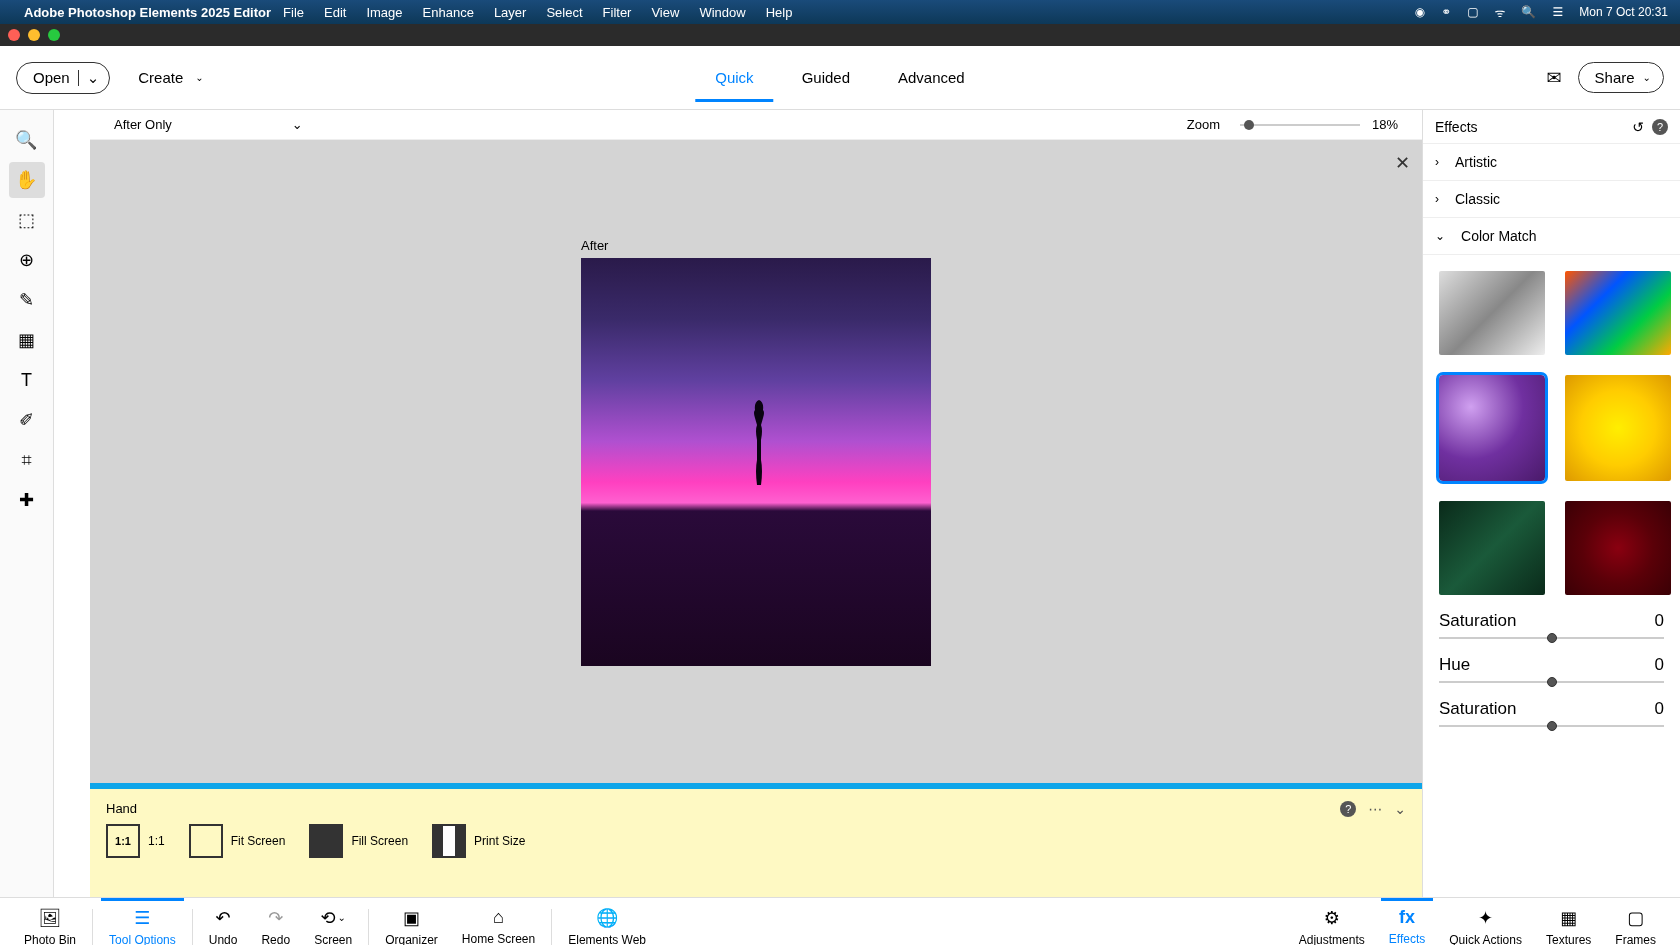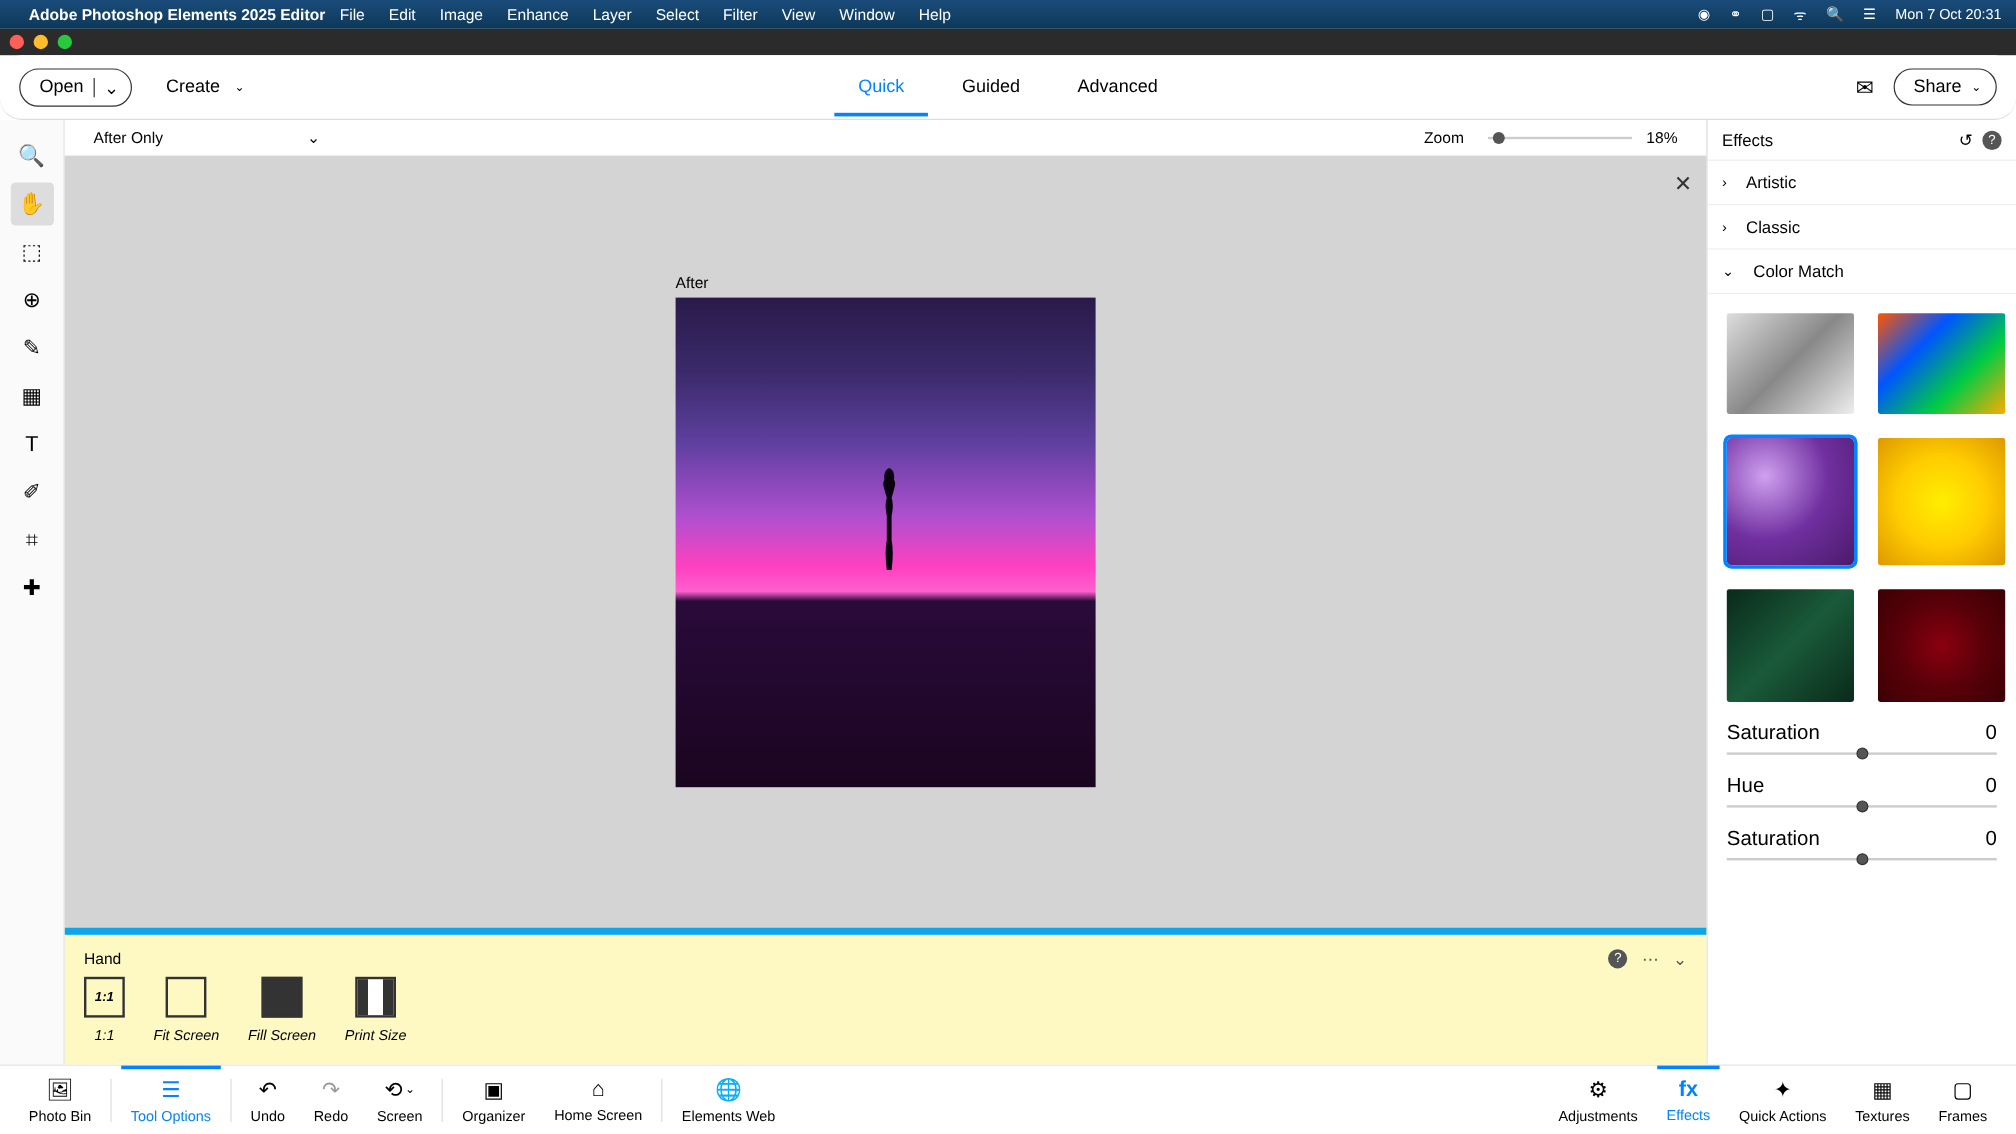--- a/index.html
+++ b/index.html
@@ -11,59 +11,59 @@
 .menubar .menu-item { margin-right: 20px; cursor: pointer; }
 .menubar .spacer { flex: 1; }
 .menubar .status-item { margin-left: 16px; font-size: 12px; }
 
 .titlebar { height: 22px; background: #2b2b2b; display: flex; align-items: center; padding: 0 8px; gap: 8px; }
 .titlebar .dot { width: 12px; height: 12px; border-radius: 50%; }
 .dot.red { background: #ff5f56; }
 .dot.yellow { background: #ffbd2e; }
 .dot.green { background: #27c93f; }
 
-.toolbar { height: 54px; border-bottom: 1px solid #ddd; display: flex; align-items: center; padding: 0 16px; background: #fff; border-radius: 18px; }
+.toolbar { height: 64px; border-bottom: 1px solid #ddd; display: flex; align-items: center; padding: 0 16px; background: #fff; }
 .open-btn { display: flex; align-items: center; border: 1px solid #333; border-radius: 20px; padding: 6px 10px 6px 16px; font-size: 15px; cursor: pointer; }
 .open-btn .sep { width: 1px; height: 16px; background: #333; margin: 0 8px; }
 .create-btn { display: flex; align-items: center; margin-left: 28px; font-size: 15px; cursor: pointer; }
 .tabs { position: absolute; left: 50%; transform: translateX(-50%); display: flex; gap: 40px; }
 .tab { font-size: 15px; padding: 16px 4px; cursor: pointer; position: relative; }
 .tab.active { color: #0084ff; }
 .tab.active::after { content: ''; position: absolute; bottom: 0; left: -16px; right: -16px; height: 3px; background: #0084ff; }
 .toolbar .spacer { flex: 1; }
 .mail-icon { font-size: 18px; margin-right: 16px; cursor: pointer; }
 .share-btn { display: flex; align-items: center; border: 1px solid #333; border-radius: 20px; padding: 6px 12px 6px 16px; font-size: 15px; cursor: pointer; }
 
 .main { display: flex; height: 787px; }
 
 .left-tools { width: 54px; background: #fafafa; border-right: 1px solid #ddd; display: flex; flex-direction: column; align-items: center; padding-top: 12px; gap: 4px; }
 .tool { width: 36px; height: 36px; display: flex; align-items: center; justify-content: center; border-radius: 4px; cursor: pointer; font-size: 18px; }
 .tool.active { background: #ddd; }
 
-.center { flex: 1; display: flex; flex-direction: column; background: #fff; }
+.center { flex: 1; display: flex; flex-direction: column; background: #fff; padding-left: 36px; }
 .subheader { height: 30px; display: flex; align-items: center; padding: 0 24px; font-size: 13px; border-bottom: 1px solid #eee; background: #fff; }
 .subheader .dropdown { display: flex; align-items: center; gap: 120px; cursor: pointer; }
 .subheader .spacer { flex: 1; }
 .zoom-label { margin-right: 8px; }
 .zoom-slider { width: 120px; height: 2px; background: #ccc; position: relative; margin: 0 12px; }
 .zoom-handle { position: absolute; left: 4px; top: -4px; width: 10px; height: 10px; border-radius: 50%; background: #555; }
 .zoom-value { font-size: 13px; }
 
 .canvas-area { flex: 1; background: #d4d4d4; display: flex; align-items: center; justify-content: center; position: relative; }
 .close-x { position: absolute; top: 12px; right: 12px; font-size: 18px; color: #333; cursor: pointer; }
 .canvas-wrap { position: relative; }
 .after-label { position: absolute; top: -20px; left: 0; font-size: 13px; }
 .canvas-img { width: 350px; height: 408px; background: linear-gradient(to bottom, #2a1a4a 0%, #3a2a6a 15%, #6040a0 30%, #b050d0 45%, #ff40c0 55%, #ff60d0 60%, #2a0a3a 62%, #1a0520 100%); position: relative; overflow: hidden; }
 .silhouette { position: absolute; left: 45%; top: 35%; width: 40px; height: 140px; }
 .silhouette svg { width: 100%; height: 100%; }
 
 .tool-options { height: 114px; border-top: 6px solid #0ea5e9; padding: 12px 16px; background: #fef9c3; position: relative; }
 .tool-options-title { font-size: 13px; margin-bottom: 8px; }
 .zoom-options { display: flex; gap: 24px; }
-.zoom-opt { display: flex; flex-direction: column; align-items: center; gap: 8px; cursor: pointer; font-style: italic; }
+.zoom-opt { display: flex; align-items: center; gap: 8px; cursor: pointer; }
 .zoom-opt-icon { width: 34px; height: 34px; border: 2px solid #333; display: flex; align-items: center; justify-content: center; font-size: 11px; font-weight: 700; }
 .zoom-opt-icon.fill { background: #333; }
 .zoom-opt-icon.print { background: linear-gradient(to right, #333 0%, #333 30%, #fff 30%, #fff 70%, #333 70%); }
 .zoom-opt-label { font-size: 12px; }
 .tool-options-icons { position: absolute; top: 12px; right: 16px; display: flex; gap: 12px; align-items: center; }
 .to-icon { font-size: 14px; color: #555; cursor: pointer; }
 
 .right-panel { width: 258px; border-left: 1px solid #ddd; background: #fff; display: flex; flex-direction: column; }
 .panel-header { height: 34px; display: flex; align-items: center; justify-content: space-between; padding: 0 12px; font-size: 14px; border-bottom: 1px solid #eee; }
 .panel-header-icons { display: flex; gap: 8px; }

